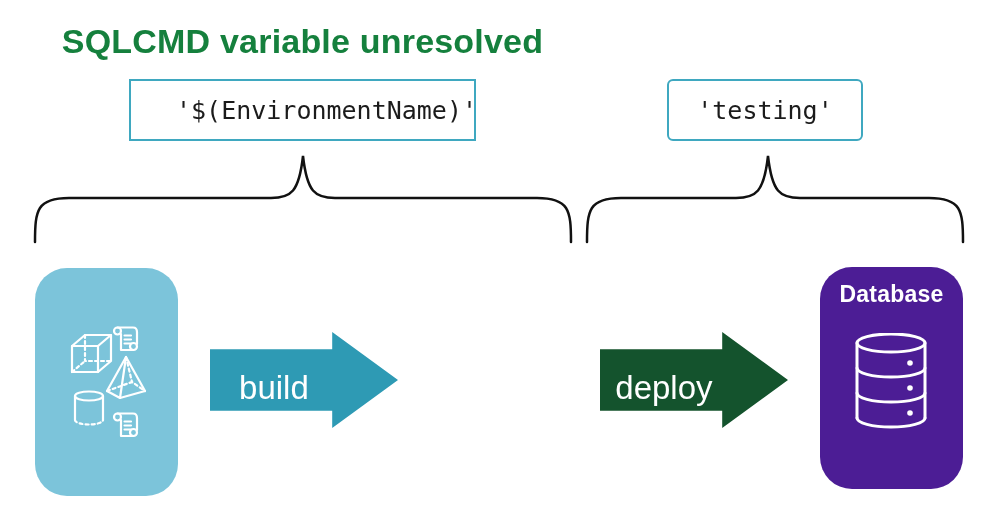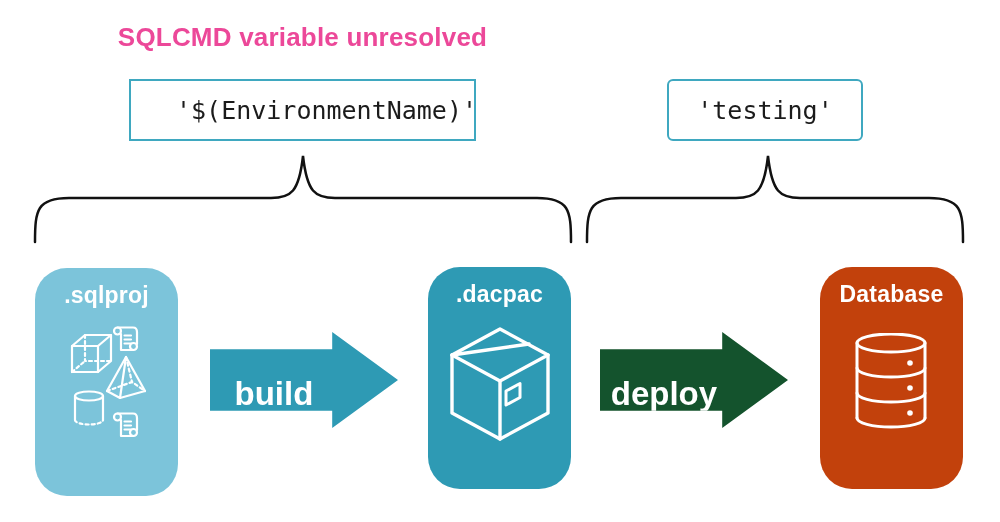--- a/index.html
+++ b/index.html
@@ -8,23 +8,23 @@
     position: relative;
     width: 1000px;
     height: 522px;
     background: #ffffff;
     font-family: "Liberation Sans", sans-serif;
     overflow: hidden;
   }
   .title {
     position: absolute;
     top: 22px;
-    font-size: 26px;
+    font-size: 34px;
     font-weight: 700;
-    color: #ec4899;
+    color: #15803d;
     text-align: center;
     letter-spacing: 0.2px;
   }
   .title-left  { left: 30px;  width: 545px; }
   .title-right { left: 585px; width: 370px; }
   .codebox {
     position: absolute;
     top: 79px;
     height: 62px;
     background: #ffffff;
@@ -71,29 +71,29 @@
     top: 332px;
     width: 188px;
     height: 96px;
     clip-path: polygon(0% 18%, 65% 18%, 65% 0%, 100% 50%, 65% 100%, 65% 82%, 0% 82%);
   }
   .arrow-build  { left: 210px; }
   .arrow-deploy { left: 600px; }
   .arrow-label {
     position: absolute;
     left: 0;
-    top: 14px;
+    top: 8px;
     width: 68%;
     height: 100%;
     display: flex;
     align-items: center;
     justify-content: center;
     color: #ffffff;
     font-size: 33px;
-    font-weight: 700;
+    font-weight: 400;
   }
 </style>
 </head>
 <body>
 
 <div class="canvas">
 
   <div class="title title-left">SQLCMD variable unresolved</div>
 
   <div class="codebox codebox-left">
@@ -104,21 +104,20 @@
   </div>
 
   <svg class="brace brace-left" width="540" height="94" viewBox="0 0 540 94">
     <path d="M2 92 C2 60 4 48 36 48 L238 48 C258 48 266 42 270 6 C274 42 282 48 302 48 L504 48 C536 48 538 60 538 92" fill="none" stroke="#111111" stroke-width="2.5" stroke-linecap="round"></path>
   </svg>
   <svg class="brace brace-right" width="380" height="94" viewBox="0 0 380 94">
     <path d="M2 92 C2 60 4 48 36 48 L151 48 C171 48 179 42 183 6 C187 42 195 48 215 48 L344 48 C376 48 378 60 378 92" fill="none" stroke="#111111" stroke-width="2.5" stroke-linecap="round"></path>
   </svg>
 
   <div class="card card-sqlproj" style="background: rgb(124, 196, 218);">
-    <div class="card-label">.sqlproj</div>
     <svg class="card-icon icon-sqlobjects" width="110" height="140" viewBox="0 0 110 140" fill="none" stroke="#ffffff" stroke-width="2.2" stroke-linecap="round" stroke-linejoin="round">
 
       <path d="M20 26 L46 26 L46 52 L20 52 Z"></path>
       <path d="M20 26 L33 15 L59 15 L46 26"></path>
       <path d="M59 15 L59 41 L46 52"></path>
       <path d="M33 15 L33 41 L59 41" stroke-dasharray="3 3"></path>
       <path d="M20 52 L33 41" stroke-dasharray="3 3"></path>
 
       <path d="M74 37 L55 71 L68 78 L93 71 Z"></path>
       <path d="M74 37 L68 78"></path>
@@ -140,36 +139,26 @@
       <path d="M69 100 L69 116 L81 116"></path>
       <circle cx="81.5" cy="112.5" r="3.5"></circle>
       <path d="M72.5 101.5 H79 M72.5 105.5 H79 M72.5 109.5 H79"></path>
     </svg>
   </div>
 
   <div class="arrow arrow-build" style="background: rgb(46, 154, 180);">
     <span class="arrow-label">build</span>
   </div>
 
-  <div class="card card-dacpac" style="background: rgb(46, 154, 180);">
-    <div class="card-label">.dacpac</div>
-    <svg class="card-icon icon-package" width="104" height="118" viewBox="0 0 104 118" fill="none" stroke="#ffffff" stroke-width="3.4" stroke-linecap="round" stroke-linejoin="round">
-      <path d="M52 4 L100 30 L52 56 L4 30 Z"></path>
-      <path d="M4 30 L4 88 L52 114 L100 88 L100 30"></path>
-      <path d="M52 56 L52 114"></path>
-      <path d="M4 30 L81 19"></path>
-      <path d="M58 66 L72 58.5 L72 72.5 L58 80 Z" stroke-width="3"></path>
-    </svg>
-  </div>
 
   <div class="arrow arrow-deploy" style="background: #14532d;">
     <span class="arrow-label">deploy</span>
   </div>
 
-  <div class="card card-database" style="background: #c2410c;">
+  <div class="card card-database" style="background: #4c1d95;">
     <div class="card-label">Database</div>
     <svg class="card-icon icon-database" width="72" height="96" viewBox="0 0 72 96" fill="none" stroke="#ffffff" stroke-width="3" stroke-linecap="round" stroke-linejoin="round">
       <ellipse cx="36" cy="10" rx="34" ry="9"></ellipse>
       <path d="M2 10 L2 85 M70 10 L70 85"></path>
       <path d="M2 35 A34 9 0 0 0 70 35"></path>
       <path d="M2 60 A34 9 0 0 0 70 60"></path>
       <path d="M2 85 A34 9 0 0 0 70 85"></path>
       <circle cx="55" cy="30" r="2.8" fill="#ffffff" stroke="none"></circle>
       <circle cx="55" cy="55" r="2.8" fill="#ffffff" stroke="none"></circle>
       <circle cx="55" cy="80" r="2.8" fill="#ffffff" stroke="none"></circle>

